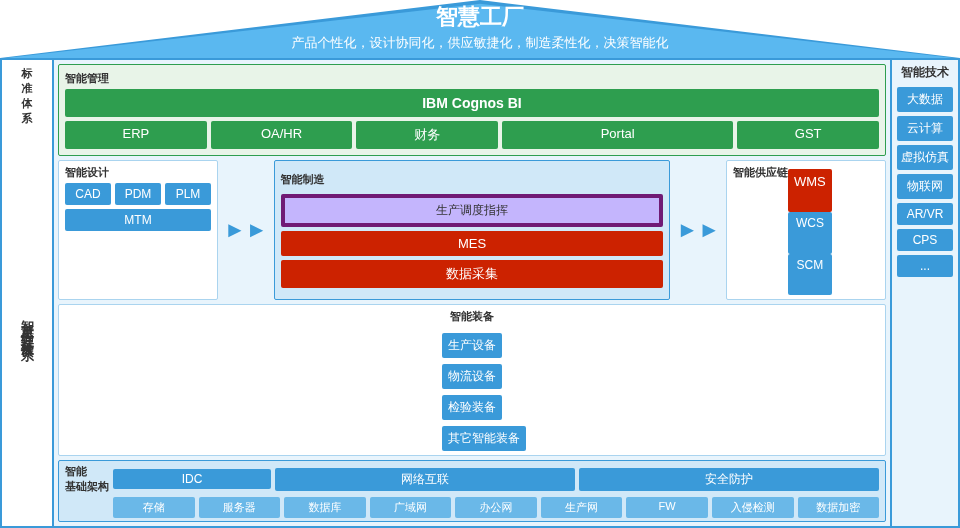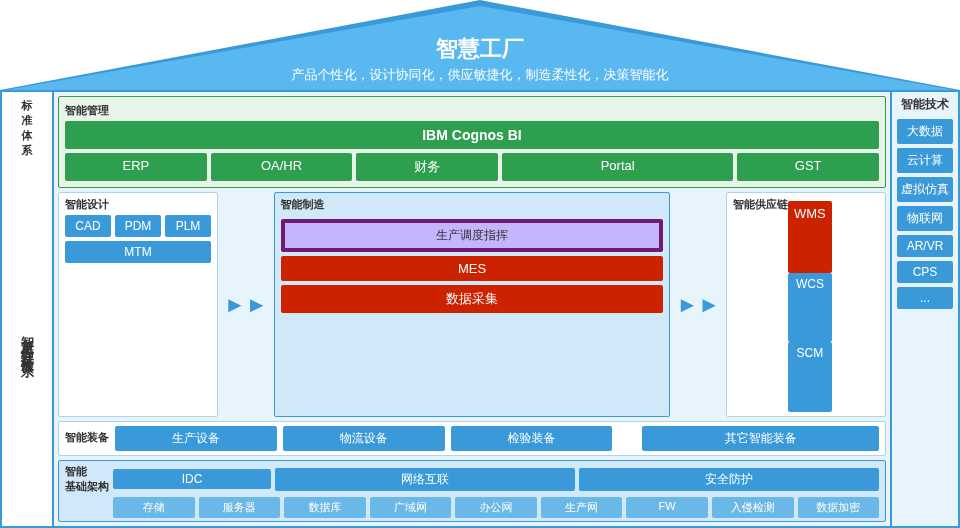--- a/index.html
+++ b/index.html
@@ -152,21 +152,21 @@
       border-radius: 2px;
       display: flex;
       flex-direction: column;
       min-width: 160px;
     }
 
     
     .manufacture-section {
       background: #d0e8f8;
       border: 1px solid #3a9ad9;
-      padding: 4px 6px;
+      padding: 11px 6px;
       border-radius: 2px;
       display: flex;
       flex-direction: column;
       flex: 1;
       position: relative;
     }
 
     
     .supply-section {
       background: #fff;
@@ -228,20 +228,21 @@
 
     
     .equip-section {
       background: #fff;
       border: 1px solid #aad4ef;
       padding: 4px 6px;
       border-radius: 2px;
       display: flex;
       align-items: center;
       gap: 6px;
+      flex-direction: column;
     }
 
     
     .infra-section {
       background: #d0e8f8;
       border: 1px solid #3a9ad9;
       padding: 3px 6px;
       border-radius: 2px;
     }
 

